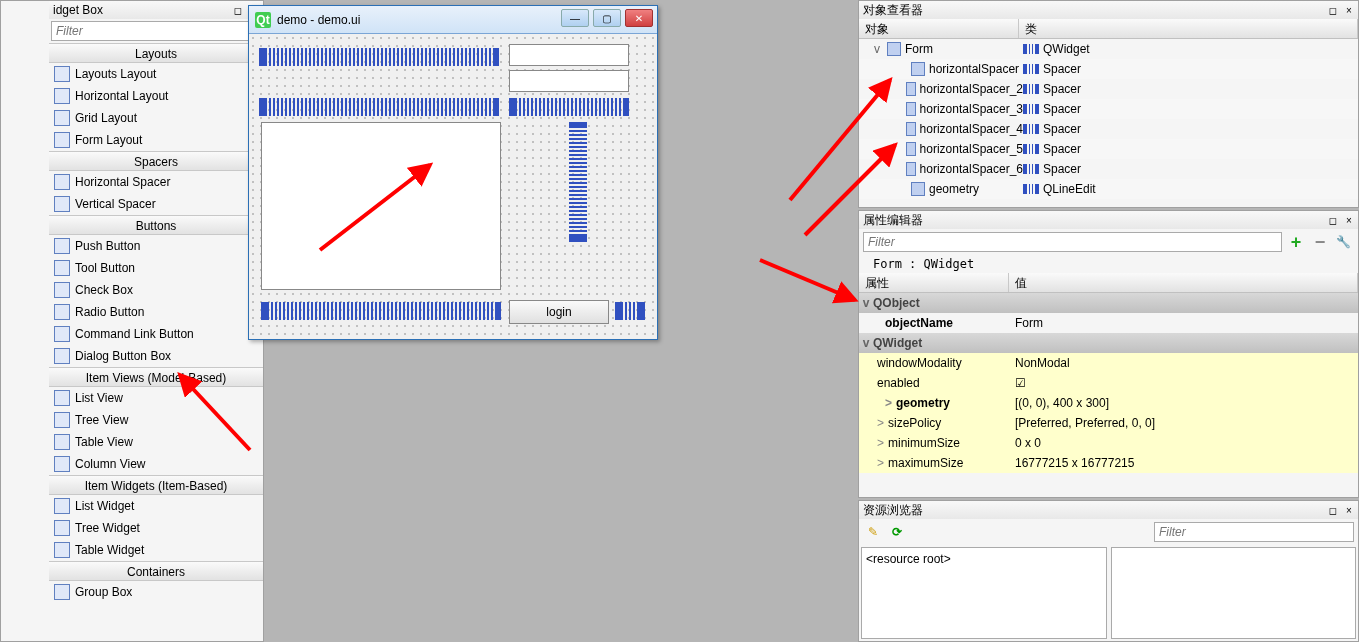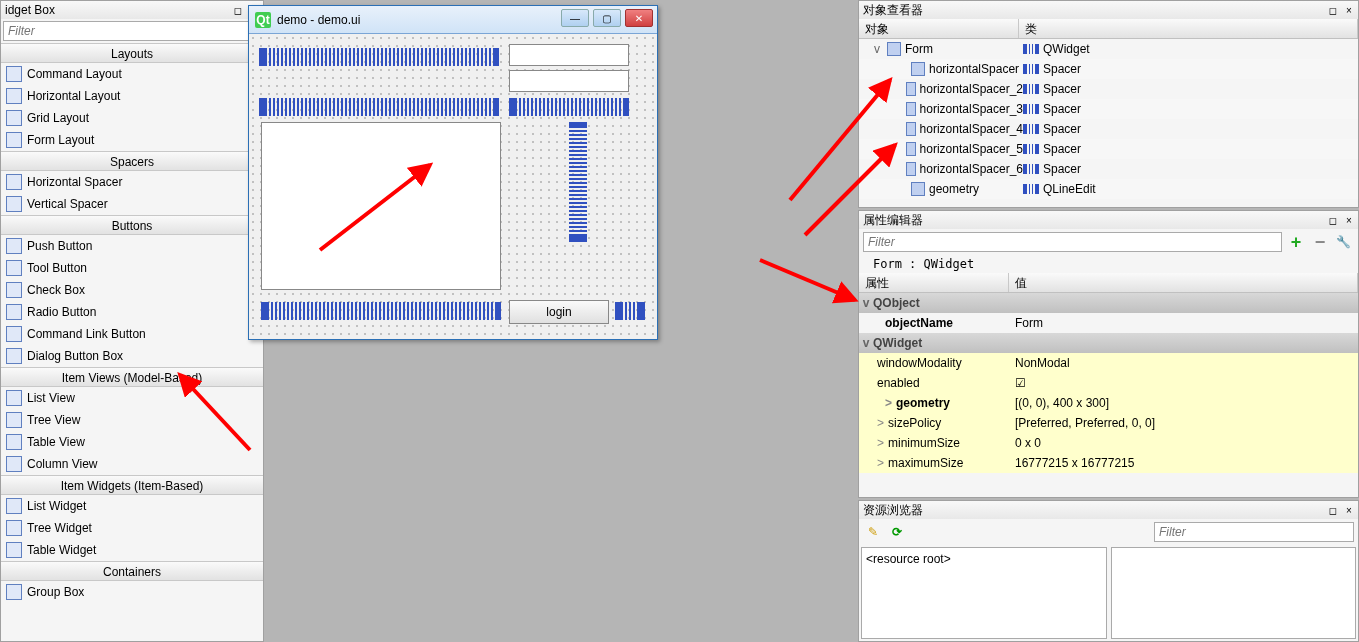--- a/index.html
+++ b/index.html
@@ -47,36 +47,36 @@
 .arrow { position:absolute; stroke:#ff0000; stroke-width:4; fill:none; }
 .arrowhead { fill:#ff0000; stroke:none;}
 svg.annot { position:absolute; pointer-events:none; }
 .icon-box { width:16px;height:16px;border:1px solid #6080c0; background:#e0e8f8;}
 .icon-spacer { width:16px;height:10px; border-left:3px solid #3050c0;border-right:3px solid #3050c0; background:repeating-linear-gradient(90deg,#3050c0 0 1px,transparent 1px 3px);}
 .icon-widget { width:14px;height:14px; background:#c0d0f0; border:1px solid #6080c0;}
 </style>
 </head>
 <body>
 
-<div class="dock" style="left:0;top:0;width:264px;height:642px;">
+<div class="dock" style="left:0;top:0;width:264px;height:642px;padding-left:48px;">
   <div class="dock-title">
     <span>idget Box</span>
     <div class="controls">
       <span class="ctrl">◻</span>
       <span class="ctrl">×</span>
     </div>
   </div>
   <input class="filter-input" placeholder="Filter" style="">
   <div class="wb-scroll" id="wb-body">
       <div class="wb-cat">Layouts</div>
       <div class="wb-item">
         <span class="icon">
           <span class="icon-box"></span>
         </span>
-        <span>Command Layout</span>
+        <span>Layouts Layout</span>
       </div>
       <div class="wb-item">
         <span class="icon">
           <span class="icon-box"></span>
         </span>
         <span>Horizontal Layout</span>
       </div>
       <div class="wb-item">
         <span class="icon">
           <span class="icon-box"></span>

